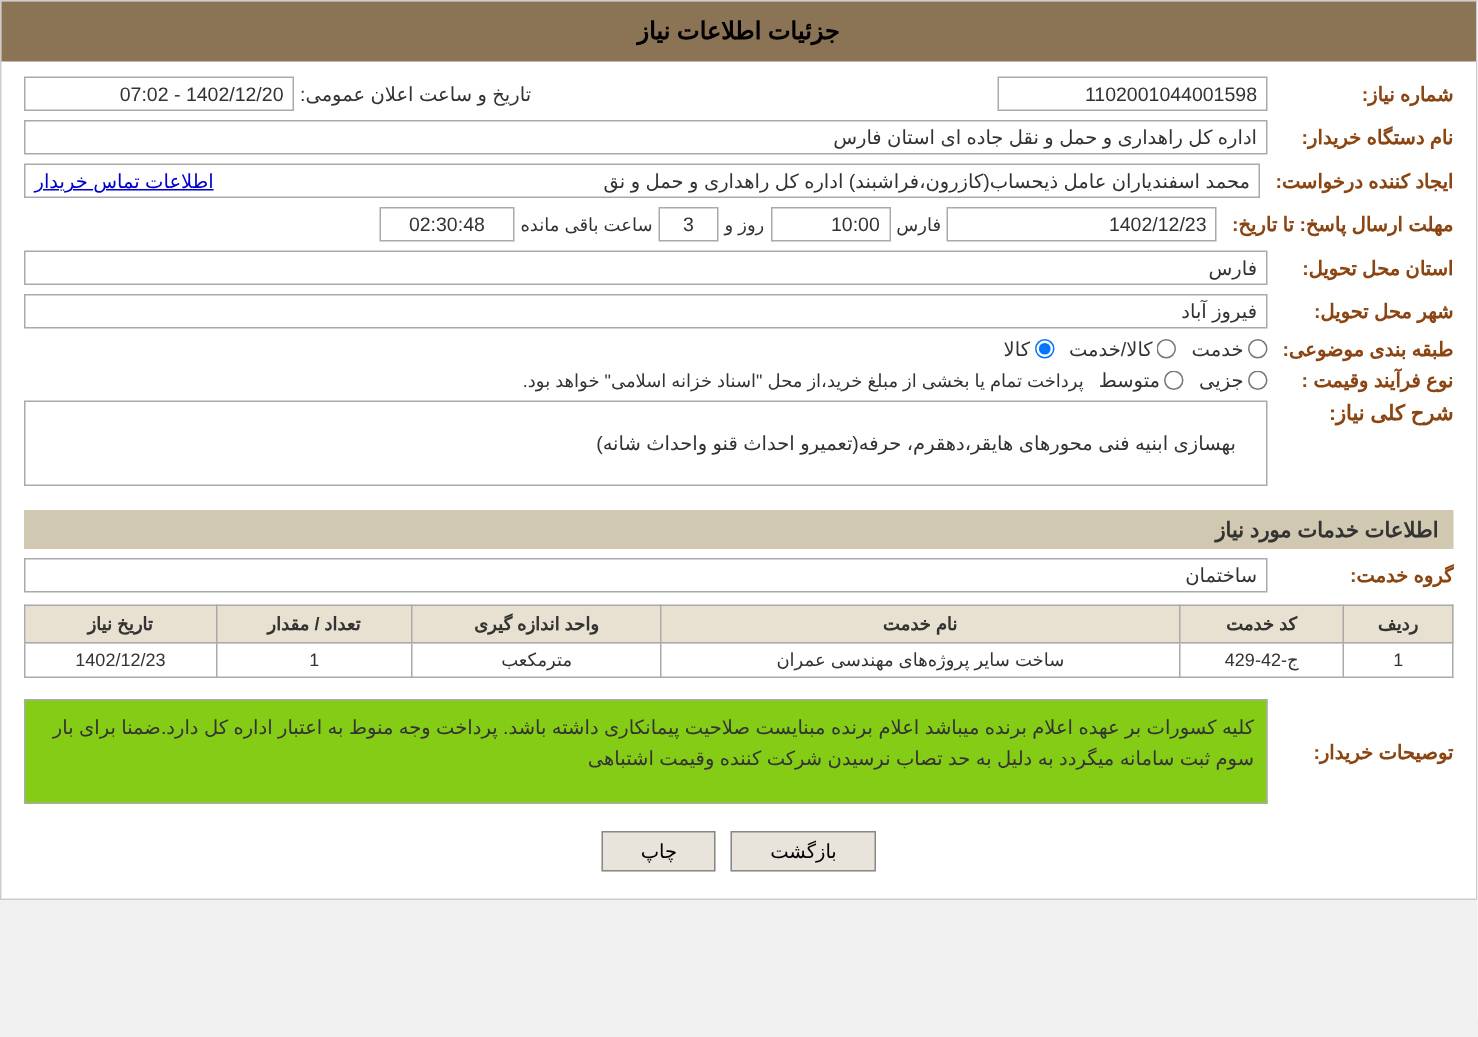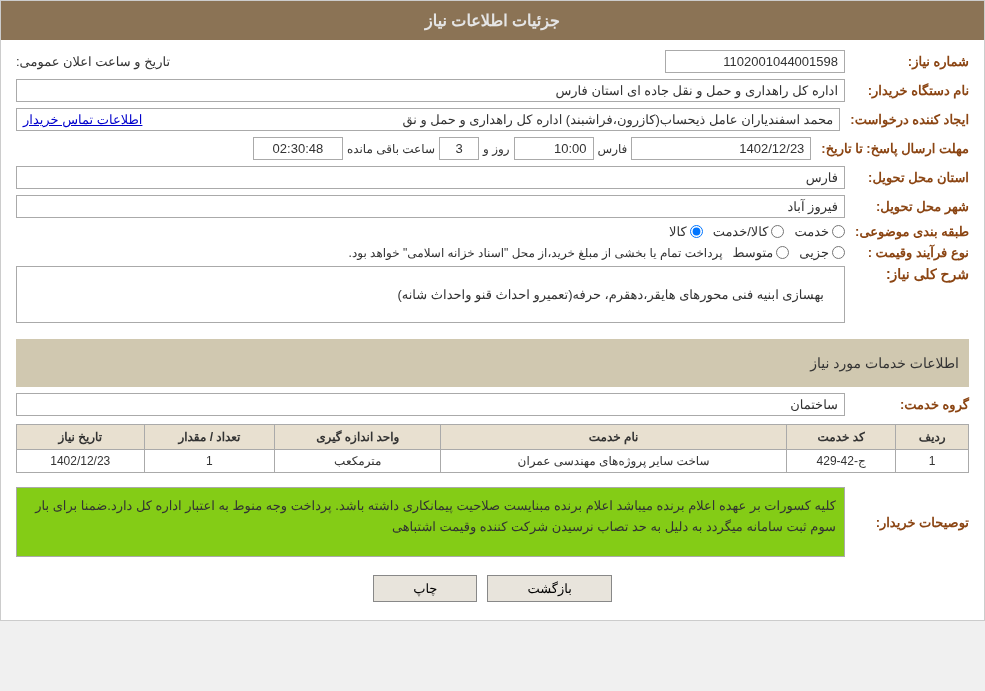--- a/index.html
+++ b/index.html
@@ -11,21 +11,21 @@
       color: #333;
     }
     .page-wrapper {
       max-width: 985px;
       margin: 0 auto;
       background: #fff;
       border: 1px solid #ccc;
     }
     .header-bar {
       background: #8B7355;
-      color: #e5e5e5;
+      color: #000000;
       text-align: center;
       padding: 10px;
       font-size: 16px;
       font-weight: bold;
     }
     .content {
       padding: 10px 15px;
     }
     .form-row {
       display: flex;
@@ -70,22 +70,22 @@
       gap: 10px;
       flex: 1;
     }
     .radio-item {
       display: flex;
       align-items: center;
       gap: 3px;
     }
     .section-title {
       background: #d0c8b0;
-      padding: 16px 10px;
-      font-weight: normal;
+      padding: 5px 10px;
+      font-weight: bold;
       font-size: 14px;
       margin: 8px 0 6px 0;
       text-align: right;
     }
     .description-box {
       border: 1px solid #aaa;
       padding: 20px;
       min-height: 50px;
       text-align: right;
       background: #fff;
@@ -122,21 +122,21 @@
       margin: 6px 0;
       line-height: 1.6;
     }
     .button-row {
       display: flex;
       justify-content: center;
       gap: 10px;
       margin: 12px 0 8px 0;
     }
     .btn {
-      padding: 5px 39px;
+      padding: 5px 25px;
       font-size: 13px;
       cursor: pointer;
       border: 1px solid #888;
       background: #e8e4dc;
       font-family: Tahoma, Arial, sans-serif;
     }
     .btn-print {
       background: #e8e4dc;
     }
     .btn-back {
@@ -155,20 +155,21 @@
     <span>جزئیات اطلاعات نیاز</span>
   </div>
 
   <div class="content">
 
     <div class="form-row">
       <span class="label">شماره نیاز:</span>
       <div class="field-box narrow">1102001044001598</div>
       <span style="flex:1"></span>
       <span class="inline-label">تاریخ و ساعت اعلان عمومی:</span>
+      <div class="field-box narrow">1402/12/20 - 07:02</div>
     </div>
 
     <div class="form-row">
       <span class="label">نام دستگاه خریدار:</span>
       <div class="field-box large">اداره کل راهداری و حمل و نقل جاده ای استان فارس</div>
     </div>
 
     <div class="form-row">
       <span class="label">ایجاد کننده درخواست:</span>
       <div class="field-box large" style="display:flex; align-items:center; justify-content:space-between;">

